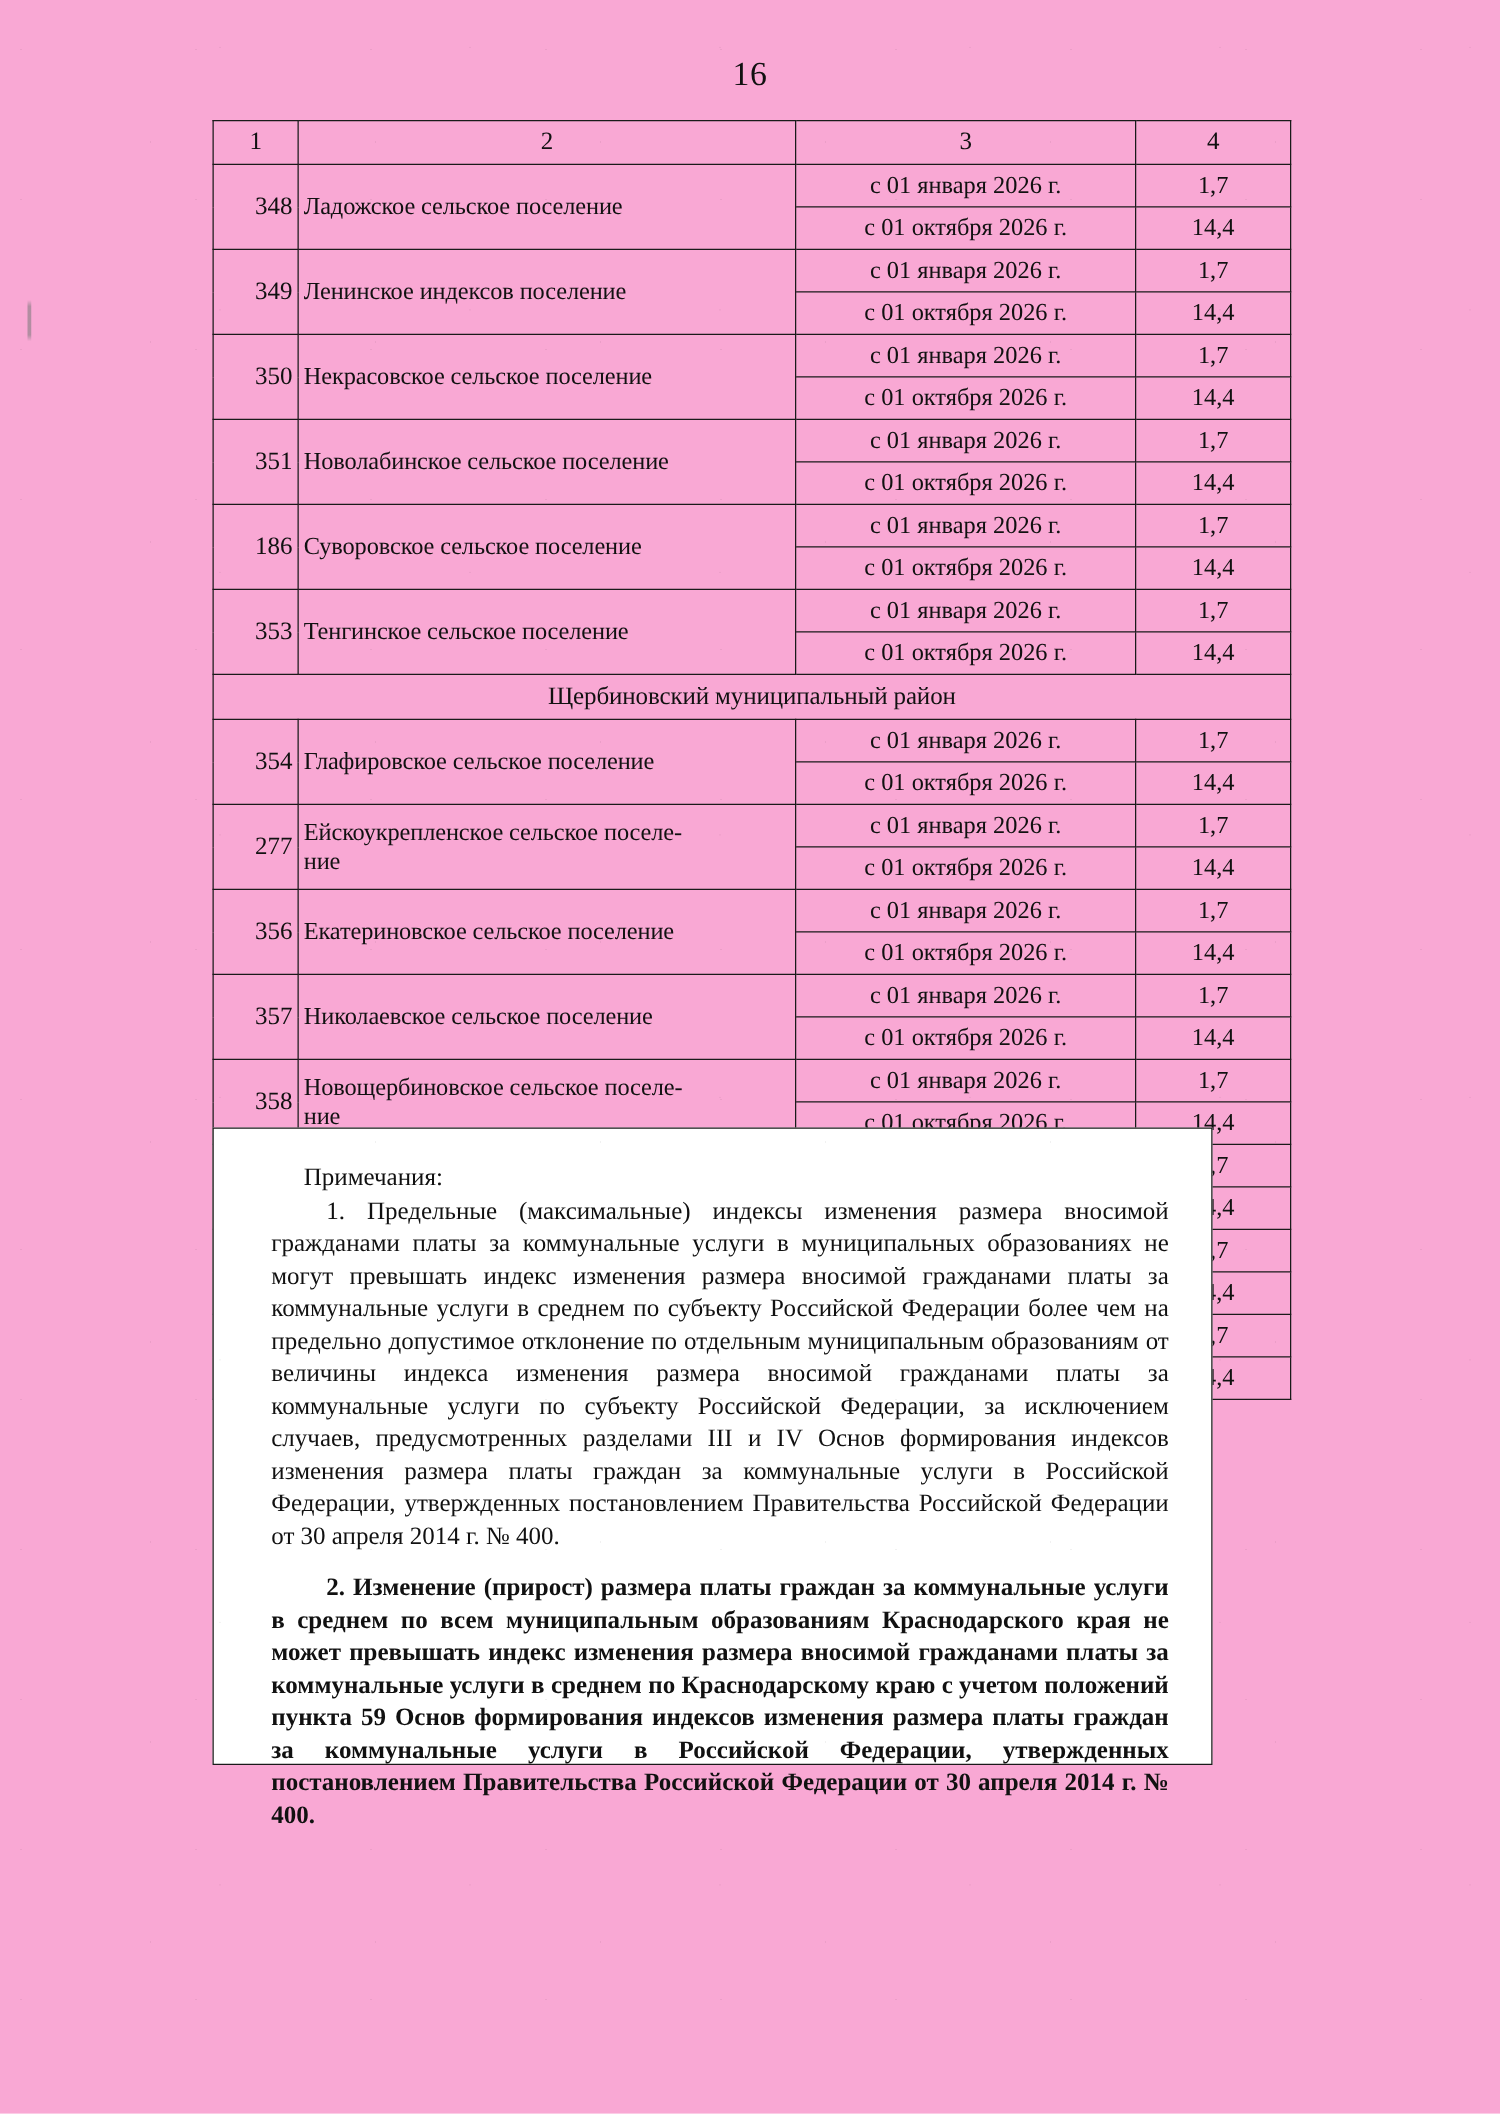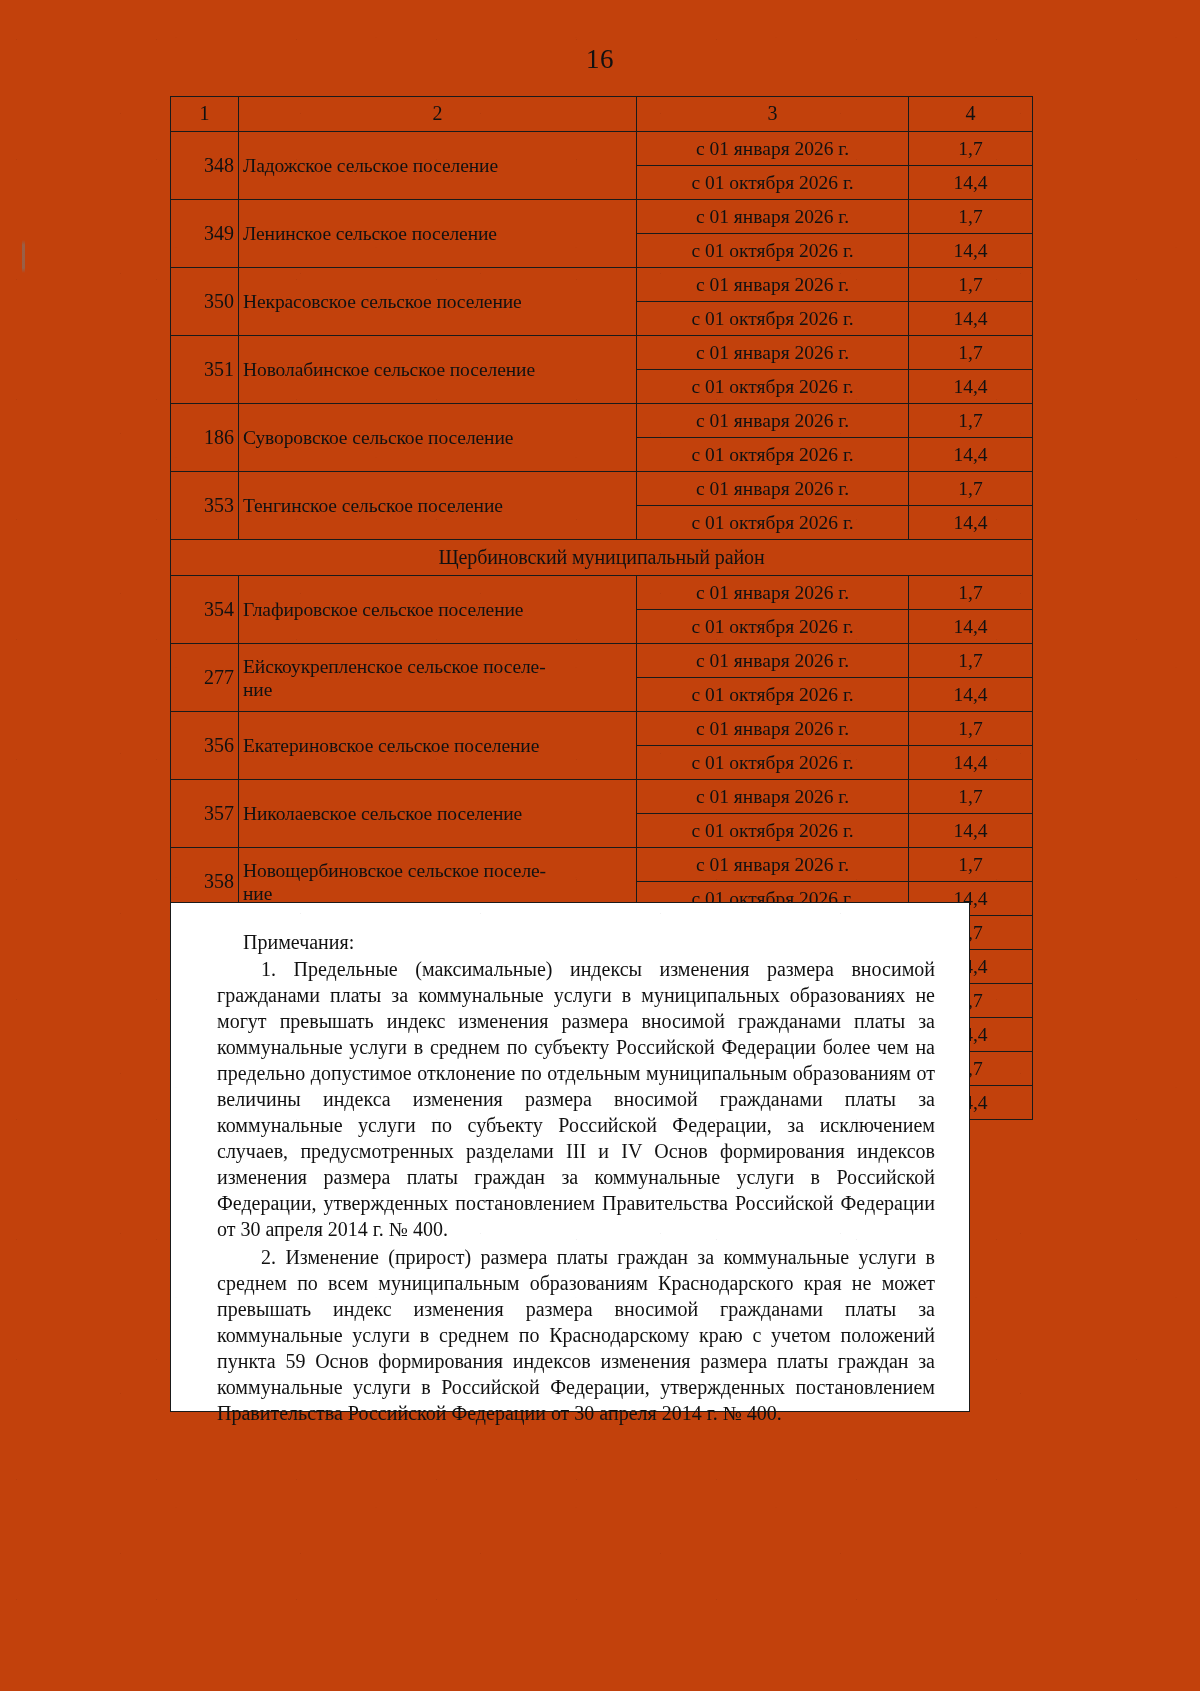--- a/index.html
+++ b/index.html
@@ -14,21 +14,21 @@
     position: relative;
     font-family: "Liberation Serif", "DejaVu Serif", serif;
     color: #111111;
     overflow: hidden;
   }
 
   
   .page {
     position: absolute;
     inset: 0;
-    background: #c2410c;
+    background: #f9a8d4;
   }
 
   
   .scan-edge {
     position: absolute;
     left: 22px;
     top: 0;
     width: 3px;
     height: 1691px;
     background: linear-gradient(to bottom,
@@ -127,21 +127,21 @@
     padding-left: 26px;
   }
   .note-p {
     font-size: 20px;
     line-height: 1.30;
     text-align: justify;
     text-indent: 44px;
     margin: 0;
     hyphens: manual;
   }
-  .note-p + .note-p { margin-top: 2px; }
+  .note-p + .note-p { margin-top: 15px; font-weight: bold; }
 
   
   .speckle {
     position: absolute;
     inset: 0;
     pointer-events: none;
     opacity: .05;
     background-image:
       radial-gradient(circle at 12% 33%, #000 0.5px, transparent 0.6px),
       radial-gradient(circle at 67% 71%, #000 0.5px, transparent 0.6px),
@@ -178,21 +178,21 @@
             <td class="name" rowspan="2">Ладожское сельское поселение</td>
             <td class="period">с 01 января 2026 г.</td>
             <td class="value">1,7</td>
           </tr>
           <tr>
             <td class="period">с 01 октября 2026 г.</td>
             <td class="value">14,4</td>
           </tr>
           <tr>
             <td class="num" rowspan="2">349</td>
-            <td class="name" rowspan="2">Ленинское сельское поселение</td>
+            <td class="name" rowspan="2">Ленинское индексов поселение</td>
             <td class="period">с 01 января 2026 г.</td>
             <td class="value">1,7</td>
           </tr>
           <tr>
             <td class="period">с 01 октября 2026 г.</td>
             <td class="value">14,4</td>
           </tr>
           <tr>
             <td class="num" rowspan="2">350</td>
             <td class="name" rowspan="2">Некрасовское сельское поселение</td>

